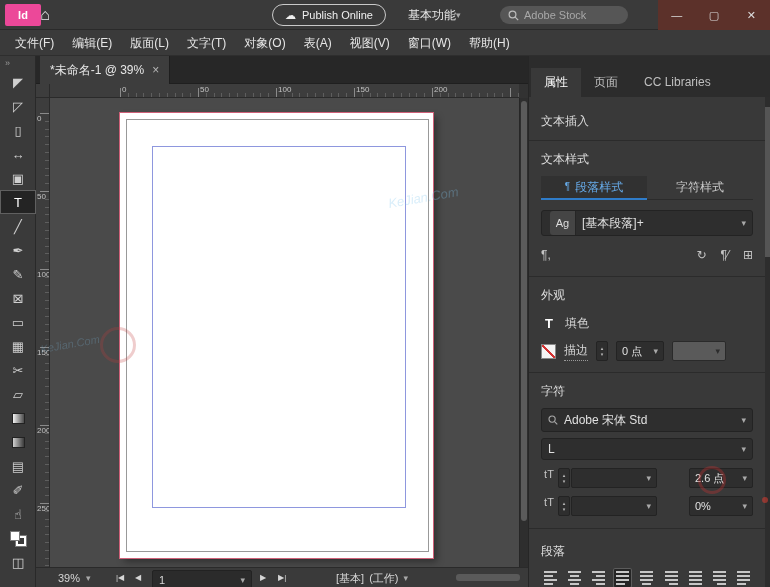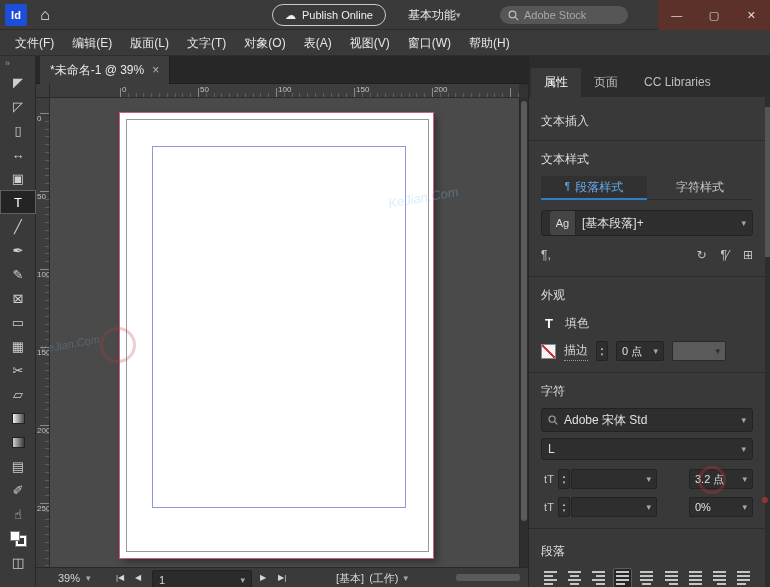--- a/index.html
+++ b/index.html
@@ -2,21 +2,21 @@
 <html><head>
 <meta charset="utf-8">
 <style>
   *{margin:0;padding:0;box-sizing:border-box}
   html,body{background:#222}
   #app{position:relative;width:770px;height:587px;background:#3a3a3a;overflow:hidden;
        font-family:"Liberation Sans","DejaVu Sans",sans-serif;font-size:12px;color:#d6d6d6;user-select:none}
 
   
   .titlebar{position:absolute;top:0;left:0;right:0;height:30px;background:#3a3a3a;border-bottom:1px solid #2a2a2a}
-  .app-logo{position:absolute;left:5px;top:4px;width:22px;height:22px;background:#1d4ed8;color:#fff;
+  .app-logo{position:absolute;left:5px;top:4px;width:36px;height:22px;background:#ec4899;color:#fff;
             font-weight:bold;font-size:11px;display:flex;align-items:center;justify-content:center;border-radius:2px}
   .home-btn{position:absolute;left:33px;top:3px;width:24px;height:24px;color:#e9e9e9;font-size:16px;text-align:center;line-height:24px}
   .publish-btn{position:absolute;left:272px;top:4px;height:22px;border:1px solid #c9c9c9;border-radius:12px;
                color:#f0f0f0;font-size:11px;padding:0 12px;line-height:20px;display:flex;align-items:center;gap:6px;background:transparent}
   .workspace{position:absolute;left:408px;top:4px;height:22px;line-height:22px;color:#e8e8e8;display:flex;align-items:center;gap:0}
   .searchbox{position:absolute;left:500px;top:6px;width:128px;height:18px;background:#565656;border-radius:9px;
              color:#a8a8a8;font-size:11px;line-height:18px;display:flex;align-items:center;gap:5px;padding:0 8px}
   .winbtns{position:absolute;right:0;top:0;height:30px;width:112px;display:flex;background:#5c312a}
   .winbtn{flex:1;text-align:center;line-height:30px;color:#ddd;font-size:11px}
 
@@ -102,21 +102,21 @@
   .fillT{width:16px;height:16px;display:flex;align-items:center;justify-content:center;color:#fff;font-weight:bold;font-size:13px}
   .stroke-swatch{width:15px;height:15px;background:#f4f4f4;border:1px solid #888;
                  background-image:linear-gradient(45deg,transparent 43%,#d23232 43%,#d23232 57%,transparent 57%)}
   .underlined{border-bottom:1px dotted #9a9a9a;padding-bottom:1px}
   .stepper{width:12px;height:20px;display:flex;flex-direction:column;align-items:center;justify-content:center;
            background:#2e2e2e;border:1px solid #232323;border-radius:2px;color:#b9b9b9;font-size:5px;line-height:6px}
   .smallbox{display:flex;align-items:center;background:#2e2e2e;border:1px solid #232323;border-radius:2px;height:20px;
             padding:0 5px;font-size:11px;color:#e0e0e0;gap:4px}
   .stroke-style{width:54px;height:20px;background:#5a5a5a;border:1px solid #2a2a2a;border-radius:2px;display:flex;align-items:center;padding:0 5px}
   .stroke-style .chevr{margin-left:auto;color:#2c2c2c;font-size:9px}
-  .charrow{display:flex;align-items:center;gap:1px;height:22px;margin-bottom:6px}
+  .charrow{display:flex;gap:1px;height:22px;margin-bottom:6px}
   .ticon{font-size:11px;color:#c6c6c6;width:16px;text-align:center}
   .flexspace{flex:1}
   .alrow{display:flex;gap:5px;margin-top:8px}
   .albtn{width:20px;height:20px;display:flex;align-items:center;justify-content:center;border-radius:2px}
   .albtn.selected{background:#252525;box-shadow:inset 0 0 0 1px #5c5c5c}
   .ai{width:13px;display:flex;flex-direction:column}
   .ai i{display:block;height:2px;background:#c6c6c6;margin:1px 0;width:100%}
   .ai.l{align-items:flex-start}.ai.c{align-items:center}.ai.r{align-items:flex-end}
   .ai.short2 i:nth-child(2),.ai.short2 i:nth-child(4){width:9px}
   .ai.short4 i:nth-child(4){width:9px}
@@ -346,21 +346,21 @@
         <span class="stepper">
           <span>▴</span>
           <span>▾</span>
         </span>
         <span class="smallbox" style="width:86px">
           <span></span>
           <span class="chev" style="margin-left:auto">▾</span>
         </span>
         <span class="flexspace"></span>
         <span class="smallbox" style="width:64px">
-          <span>3.2 点</span>
+          <span>2.6 点</span>
           <span class="chev" style="margin-left:auto">▾</span>
         </span>
       </div>
       <div class="charrow">
         <span class="ticon">tT</span>
         <span class="stepper">
           <span>▴</span>
           <span>▾</span>
         </span>
         <span class="smallbox" style="width:86px">

